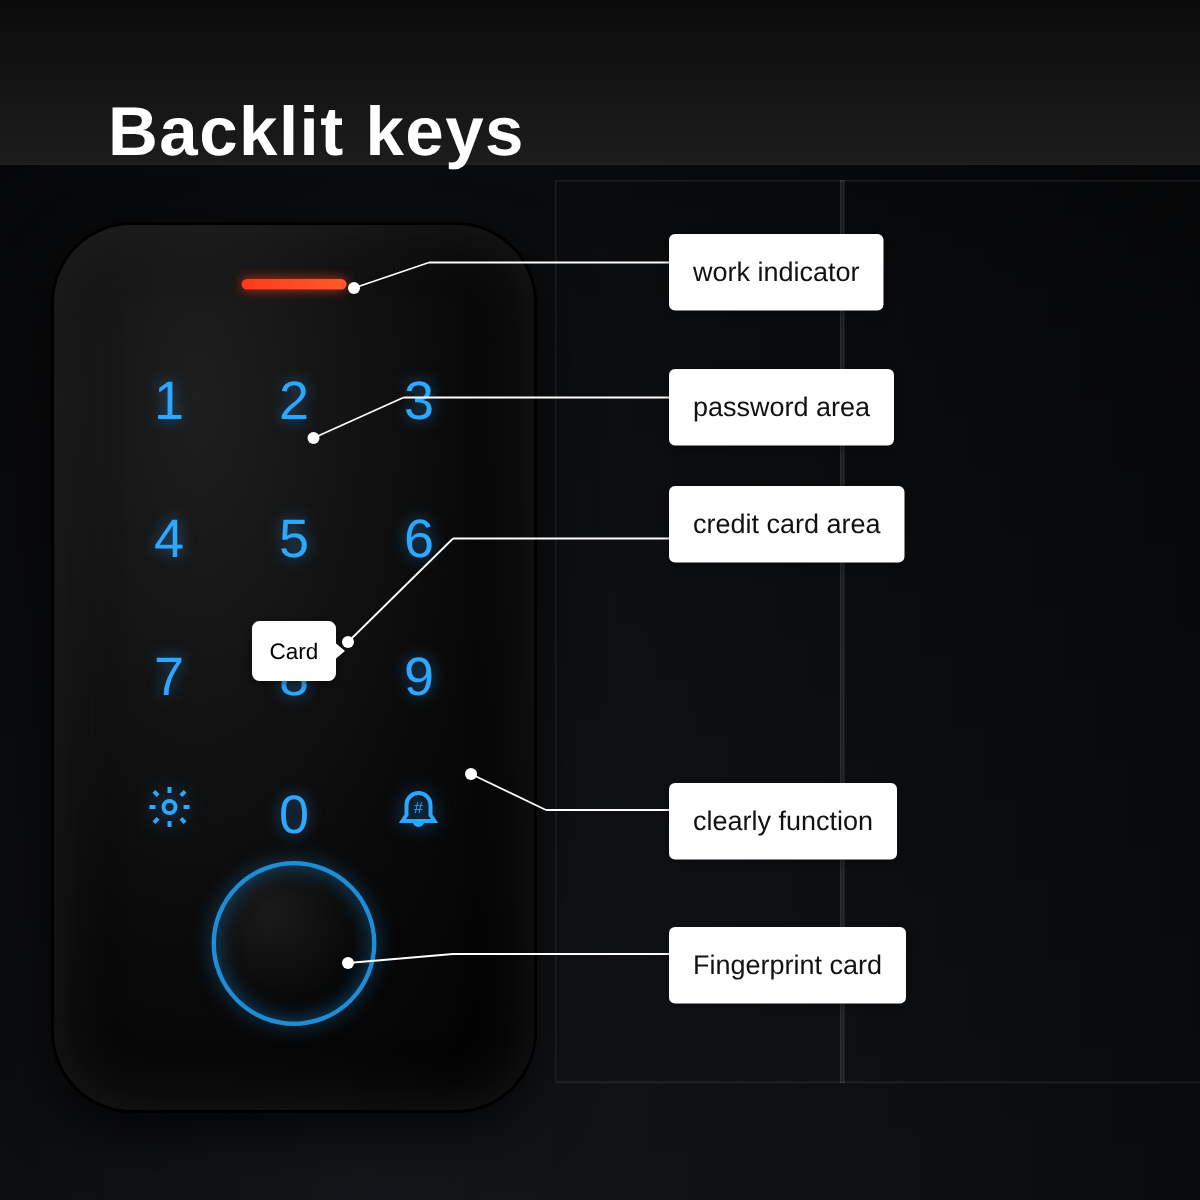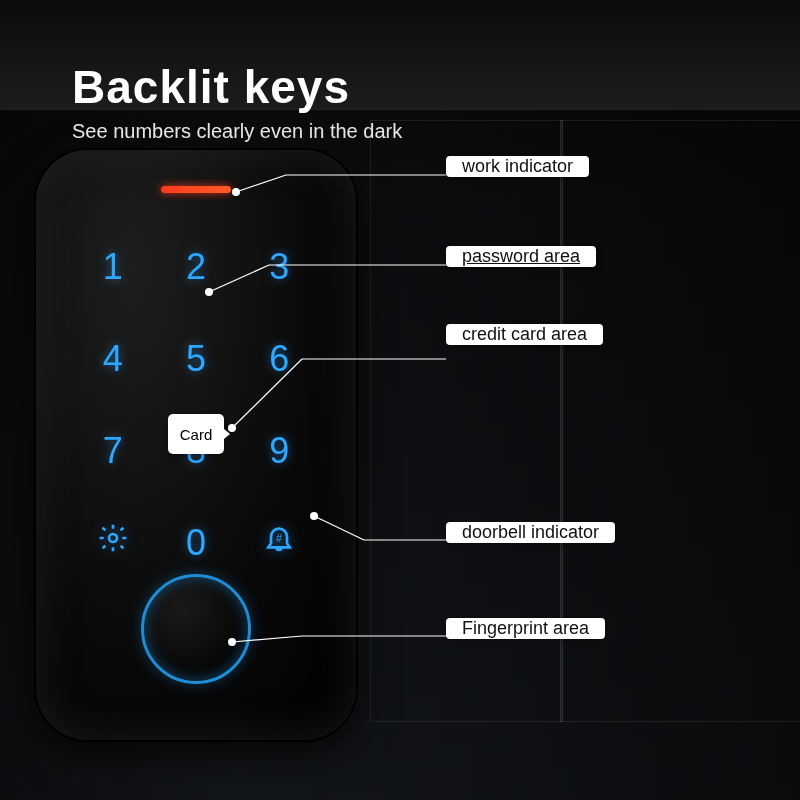--- a/index.html
+++ b/index.html
@@ -143,21 +143,21 @@
   
   .callout {
     position: absolute;
     z-index: 6;
   }
   .callout .label {
     position: absolute;
     background: #fff;
     color: #111;
     font-size: 18px;
-    padding: 0 16px;
+    padding: 15px 16px;
     border-radius: 4px;
     white-space: nowrap;
     box-shadow: 0 2px 6px rgba(0,0,0,0.3);
   }
   .callout svg {
     position: absolute;
     overflow: visible;
   }
   .callout .dot {
     position: absolute;
@@ -167,21 +167,20 @@
   }
 </style>
 </head>
 <body>
 
 <div class="bg"></div>
 <div class="ceiling"></div>
 
 <div class="heading">
   <h1>Backlit keys</h1>
-  <p>See numbers clearly even in the dark</p>
 </div>
 
 <div class="device">
   <div class="indicator"></div>
 
   <div class="keypad">
     <div class="key">1</div>
     <div class="key">2</div>
     <div class="key">3</div>
     <div class="key">4</div>
@@ -221,42 +220,42 @@
   </svg>
   <div class="label" style="left:446px; top:156px;">work indicator</div>
 </div>
 
 <div class="callout">
   <div class="dot" style="left:205px; top:288px;"></div>
   <svg style="left:209px; top:263px; width:237px; height:30px;">
     <line x1="0" y1="29" x2="60" y2="2" stroke="#fff" stroke-width="1.2"></line>
     <line x1="60" y1="2" x2="237" y2="2" stroke="#fff" stroke-width="1.2"></line>
   </svg>
-  <div class="label" style="left:446px; top:246px;text-decoration:underline;">password area</div>
+  <div class="label" style="left:446px; top:246px;">password area</div>
 
 </div>
 
 <div class="callout">
   <div class="dot" style="left:228px; top:424px;"></div>
   <svg style="left:232px; top:357px; width:214px; height:72px;">
     <line x1="0" y1="71" x2="70" y2="2" stroke="#fff" stroke-width="1.2"></line>
     <line x1="70" y1="2" x2="214" y2="2" stroke="#fff" stroke-width="1.2"></line>
   </svg>
   <div class="label" style="left:446px; top:324px;">credit card area</div>
 </div>
 
 <div class="callout">
   <div class="dot" style="left:310px; top:512px;"></div>
   <svg style="left:314px; top:516px; width:132px; height:26px;">
     <line x1="0" y1="0" x2="50" y2="24" stroke="#fff" stroke-width="1.2"></line>
     <line x1="50" y1="24" x2="132" y2="24" stroke="#fff" stroke-width="1.2"></line>
   </svg>
-  <div class="label" style="left:446px; top:522px;">doorbell indicator</div>
+  <div class="label" style="left:446px; top:522px;">clearly function</div>
 </div>
 
 <div class="callout">
   <div class="dot" style="left:228px; top:638px;"></div>
   <svg style="left:232px; top:634px; width:214px; height:14px;">
     <line x1="0" y1="8" x2="70" y2="2" stroke="#fff" stroke-width="1.2"></line>
     <line x1="70" y1="2" x2="214" y2="2" stroke="#fff" stroke-width="1.2"></line>
   </svg>
-  <div class="label" style="left:446px; top:618px;">Fingerprint area</div>
+  <div class="label" style="left:446px; top:618px;">Fingerprint card</div>
 </div>
 
 </body></html>

